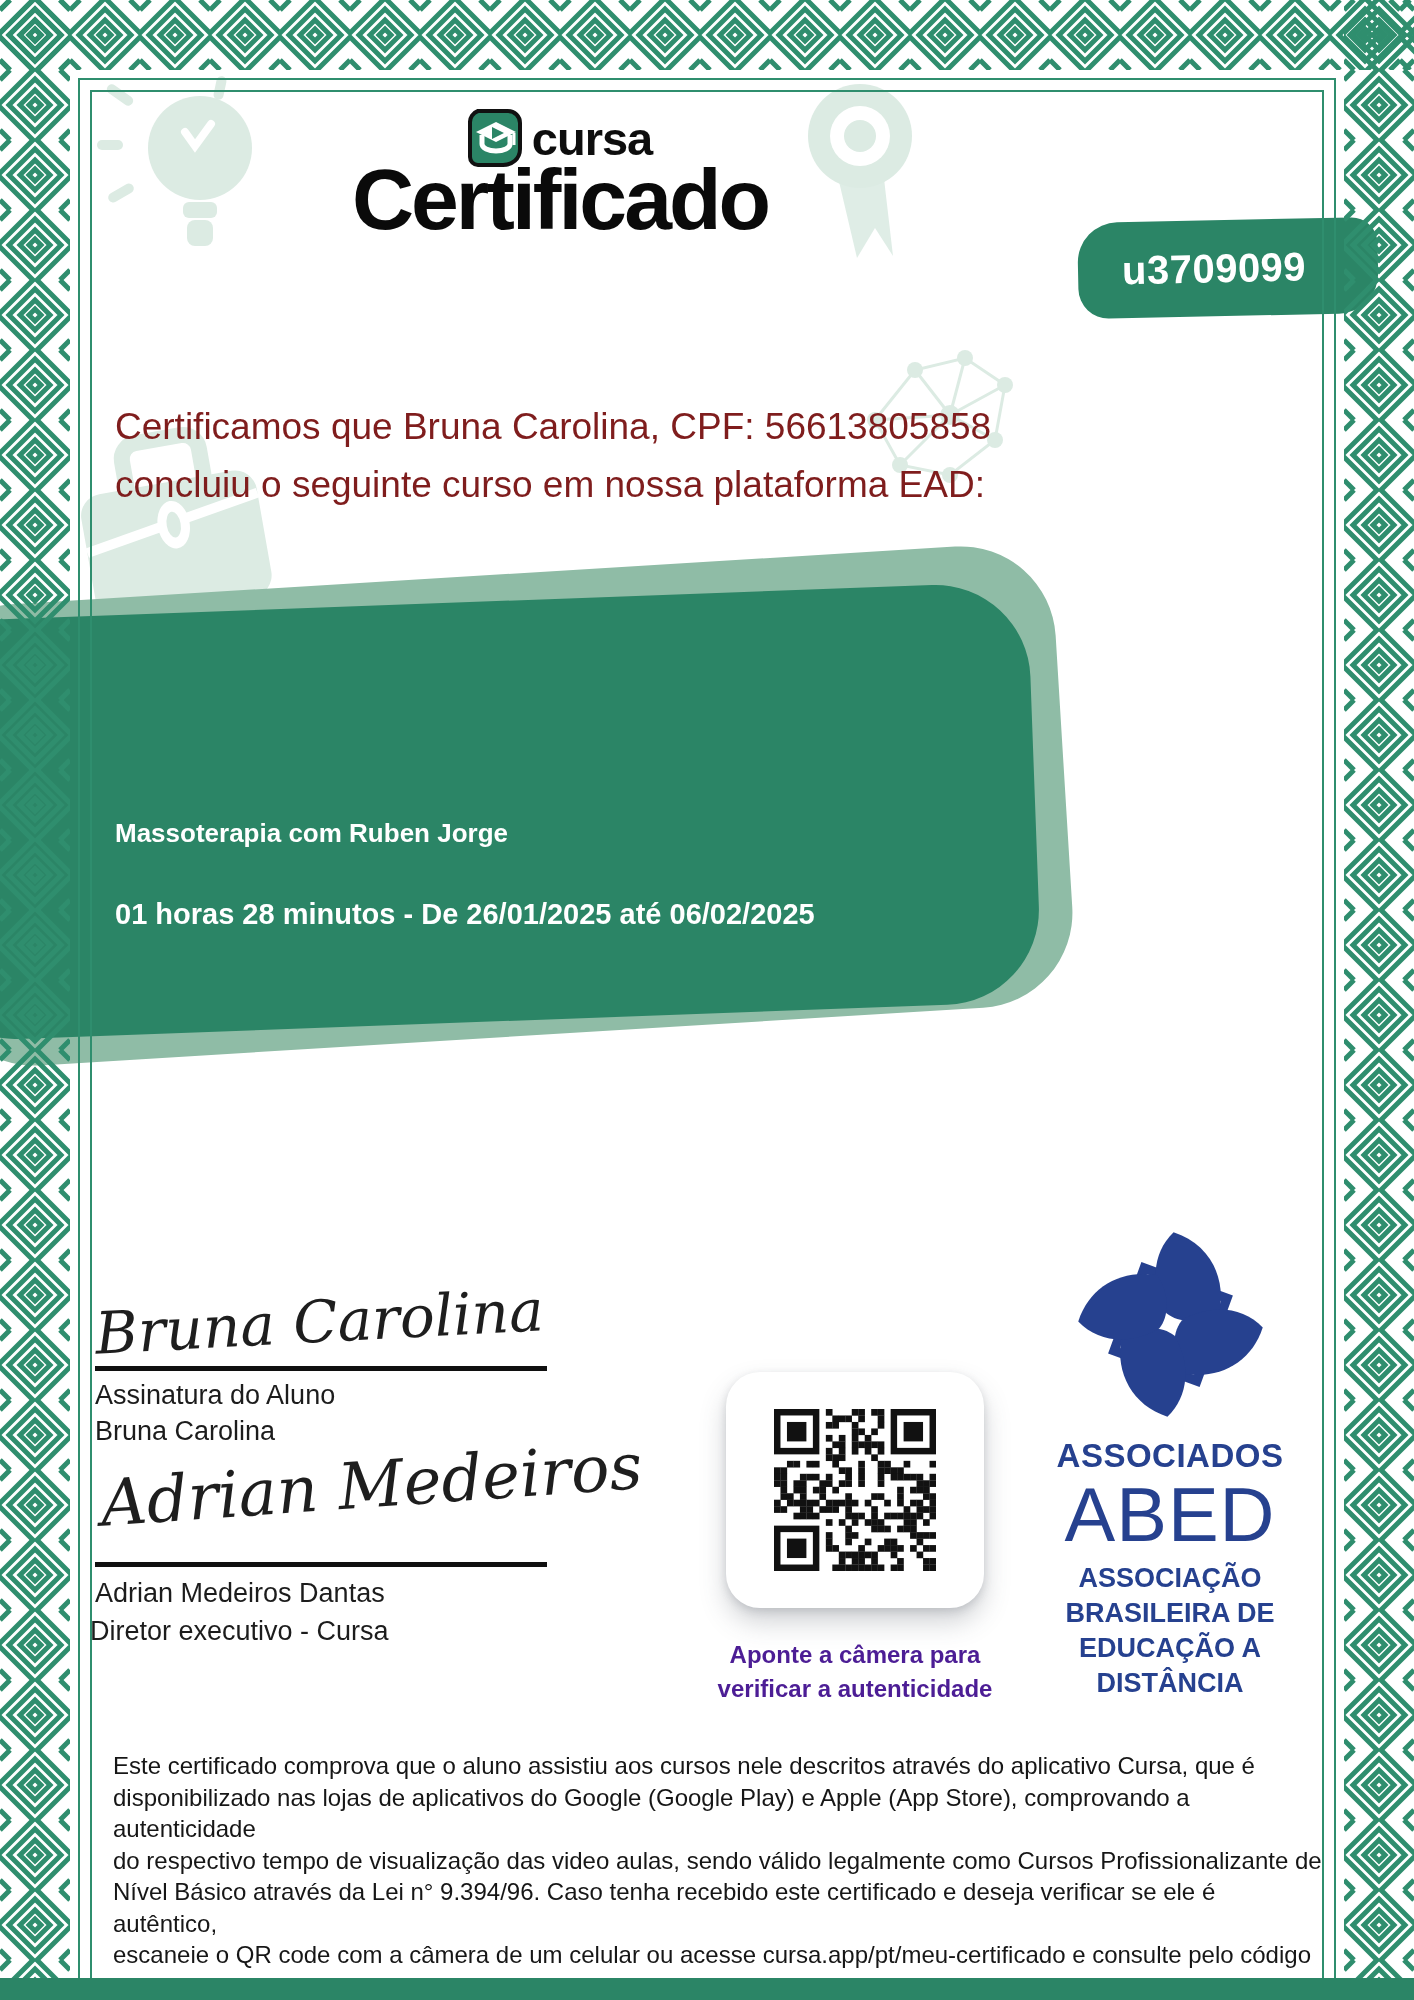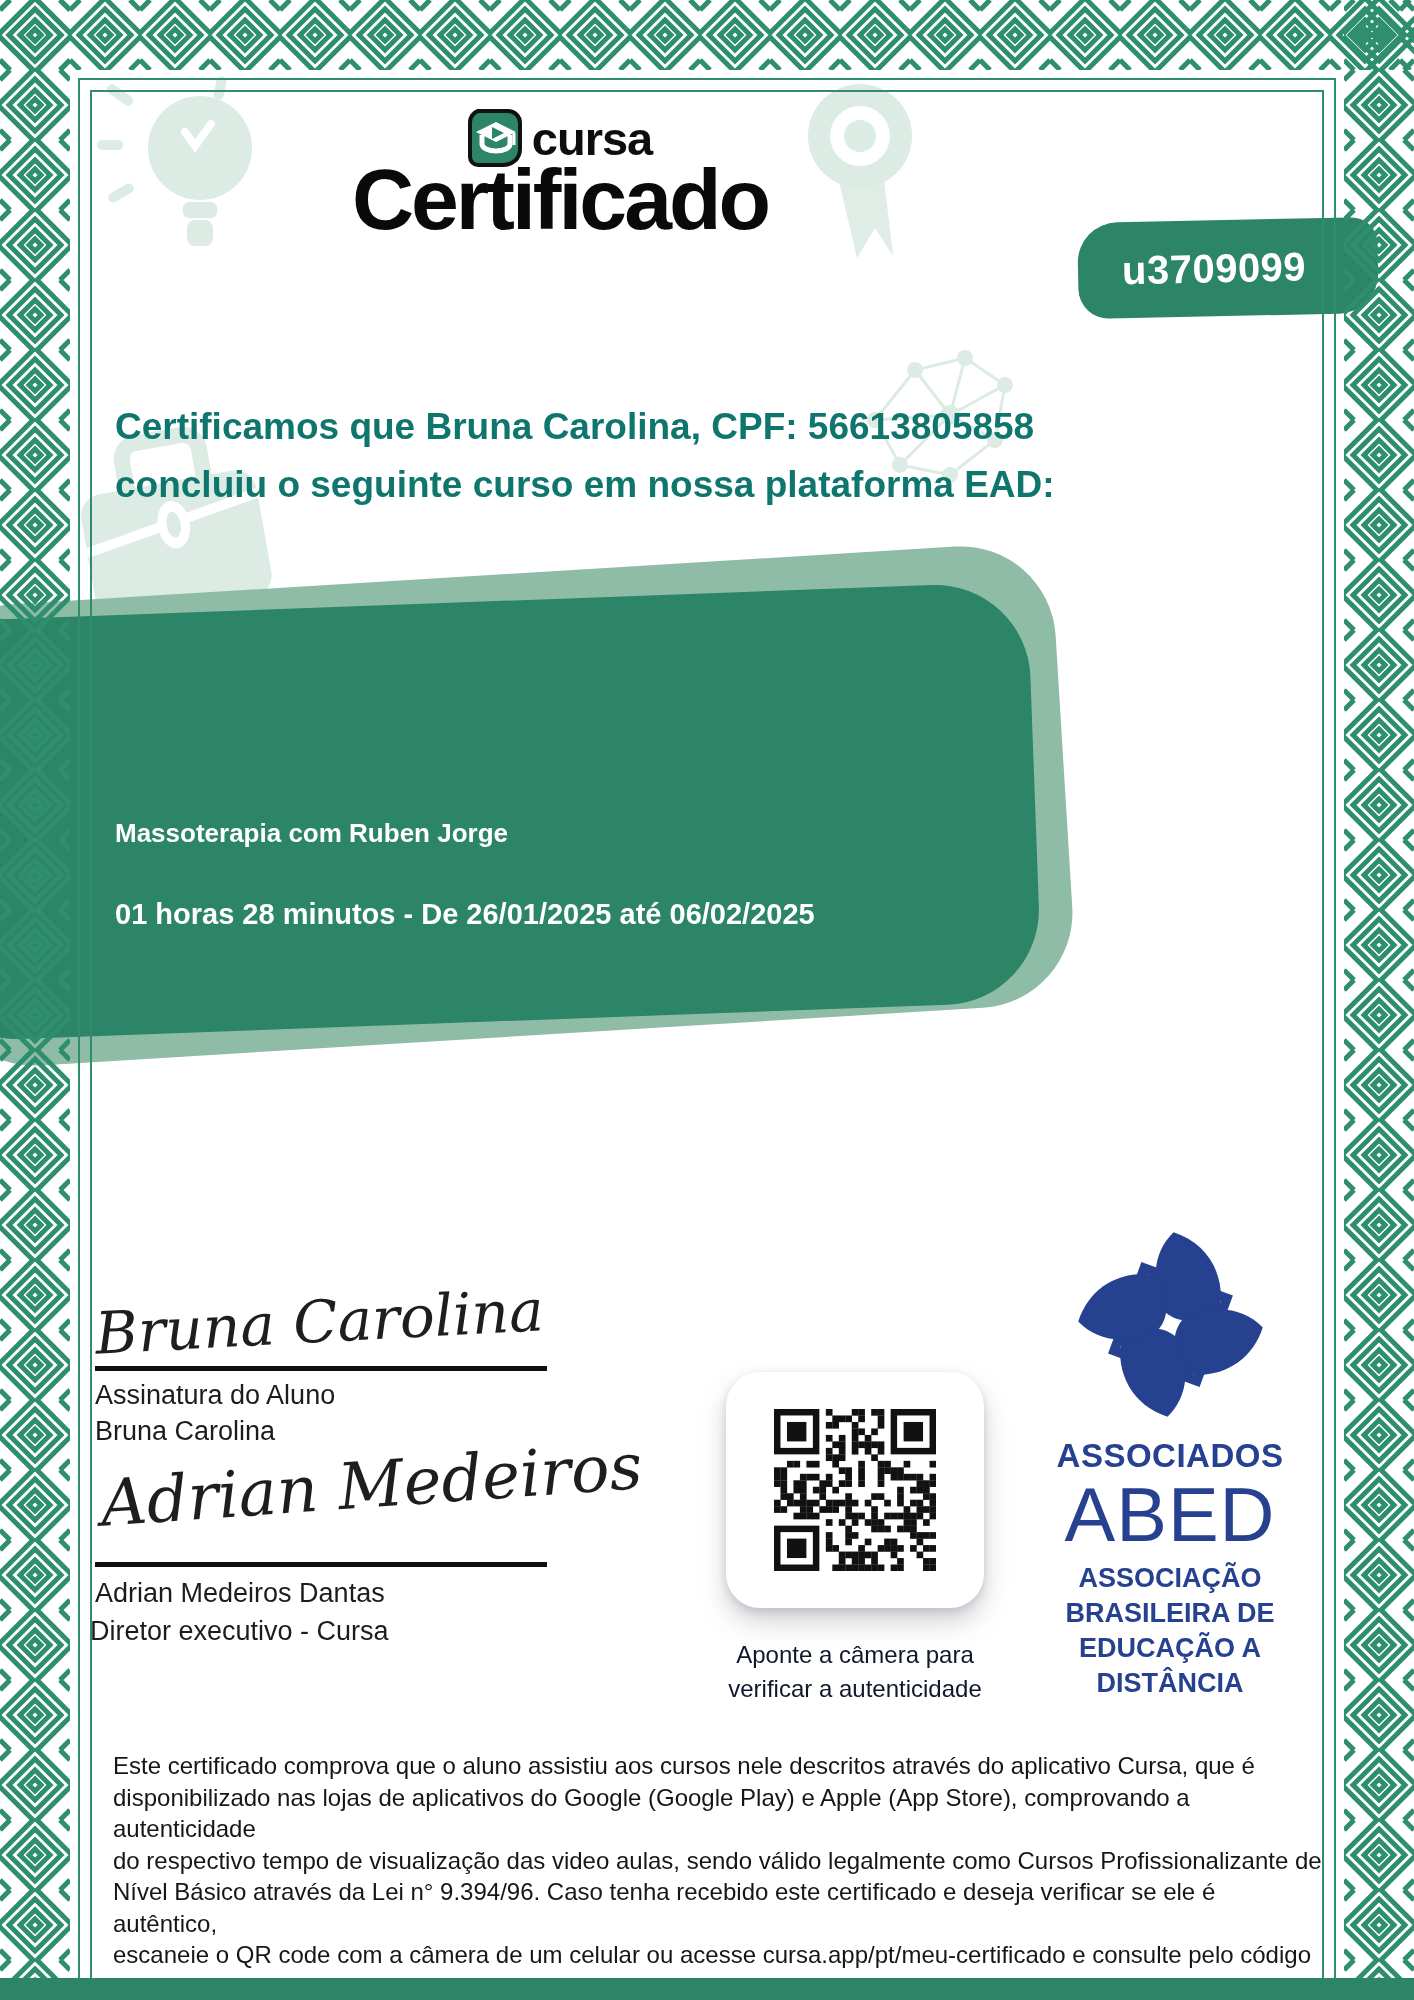--- a/index.html
+++ b/index.html
@@ -18,42 +18,42 @@
   .logo-row{position:absolute;left:140px;top:108px;width:840px;display:flex;align-items:center;justify-content:center;z-index:3;}
   .brand-word{font-size:47px;font-weight:bold;color:#0d0d0d;letter-spacing:-1px;margin-left:8px;}
   .cert-title{position:absolute;left:140px;top:150px;width:840px;text-align:center;
               font-size:86px;font-weight:bold;letter-spacing:-3px;color:#0a0a0a;z-index:3;}
   .code-badge{position:absolute;left:1078px;top:220px;width:300px;height:96px;background:#2b8566;
               border-radius:40px 26px 40px 30px;transform:rotate(-1.2deg);z-index:4;
               display:flex;align-items:center;justify-content:center;}
   .code-badge span{color:#fff;font-size:40px;font-weight:600;letter-spacing:0.5px;padding-right:28px;}
 
   
-  .intro{position:absolute;left:115px;top:398px;z-index:3;color:#0f766e;font-weight:bold;
+  .intro{position:absolute;left:115px;top:398px;z-index:3;color:#7f1d1d;font-weight:normal;
          font-size:37px;line-height:58px;}
 
   
   .banner-sage{position:absolute;left:-70px;top:575px;width:1135px;height:462px;background:#8fbca6;
                border-radius:95px;transform:rotate(-3.5deg);z-index:2;}
   .banner-green{position:absolute;left:-85px;top:602px;width:1120px;height:420px;background:#2b8566;
                 border-radius:95px;transform:rotate(-2.1deg);z-index:3;}
   .course-title{position:absolute;left:115px;top:818px;z-index:4;color:#ffffff;font-size:26px;font-weight:bold;}
   .course-schedule{position:absolute;left:115px;top:898px;z-index:4;color:#ffffff;font-size:29px;font-weight:bold;}
 
   
   .sig-script{position:absolute;z-index:3;font-family:"DejaVu Serif",serif;font-style:italic;color:#1e1e1e;}
   .sig-line{position:absolute;width:452px;height:5px;background:#101010;z-index:3;}
   .sig-label{position:absolute;z-index:3;font-size:27px;color:#1c1c1c;}
 
   
   .qr-card{position:absolute;left:726px;top:1372px;width:258px;height:236px;background:#ffffff;
            border-radius:34px;box-shadow:0 14px 26px rgba(70,80,90,.25), 0 3px 8px rgba(70,80,90,.18);
            z-index:3;display:flex;align-items:center;justify-content:center;}
   .qr-caption{position:absolute;left:660px;top:1638px;width:390px;text-align:center;z-index:3;
-              font-size:24px;font-weight:normal;color:#0f172a;line-height:34px;white-space:pre-line;}
+              font-size:24px;font-weight:bold;color:#4c1d95;line-height:34px;white-space:pre-line;}
 
   
   .abed{position:absolute;left:1040px;top:1222px;width:260px;text-align:center;z-index:3;color:#26418f;}
   .abed-associados{font-size:33px;font-weight:bold;letter-spacing:0.5px;margin-top:6px;}
   .abed-acronym{font-size:76px;font-weight:normal;letter-spacing:1px;line-height:76px;margin-top:2px;}
   .abed-full{font-size:27px;font-weight:bold;line-height:35px;margin-top:8px;white-space:pre-line;}
 
   
   .footer{position:absolute;left:113px;top:1750px;width:1210px;z-index:3;color:#161616;}
   .footer-par{font-size:24px;line-height:31.5px;white-space:pre-line;}

